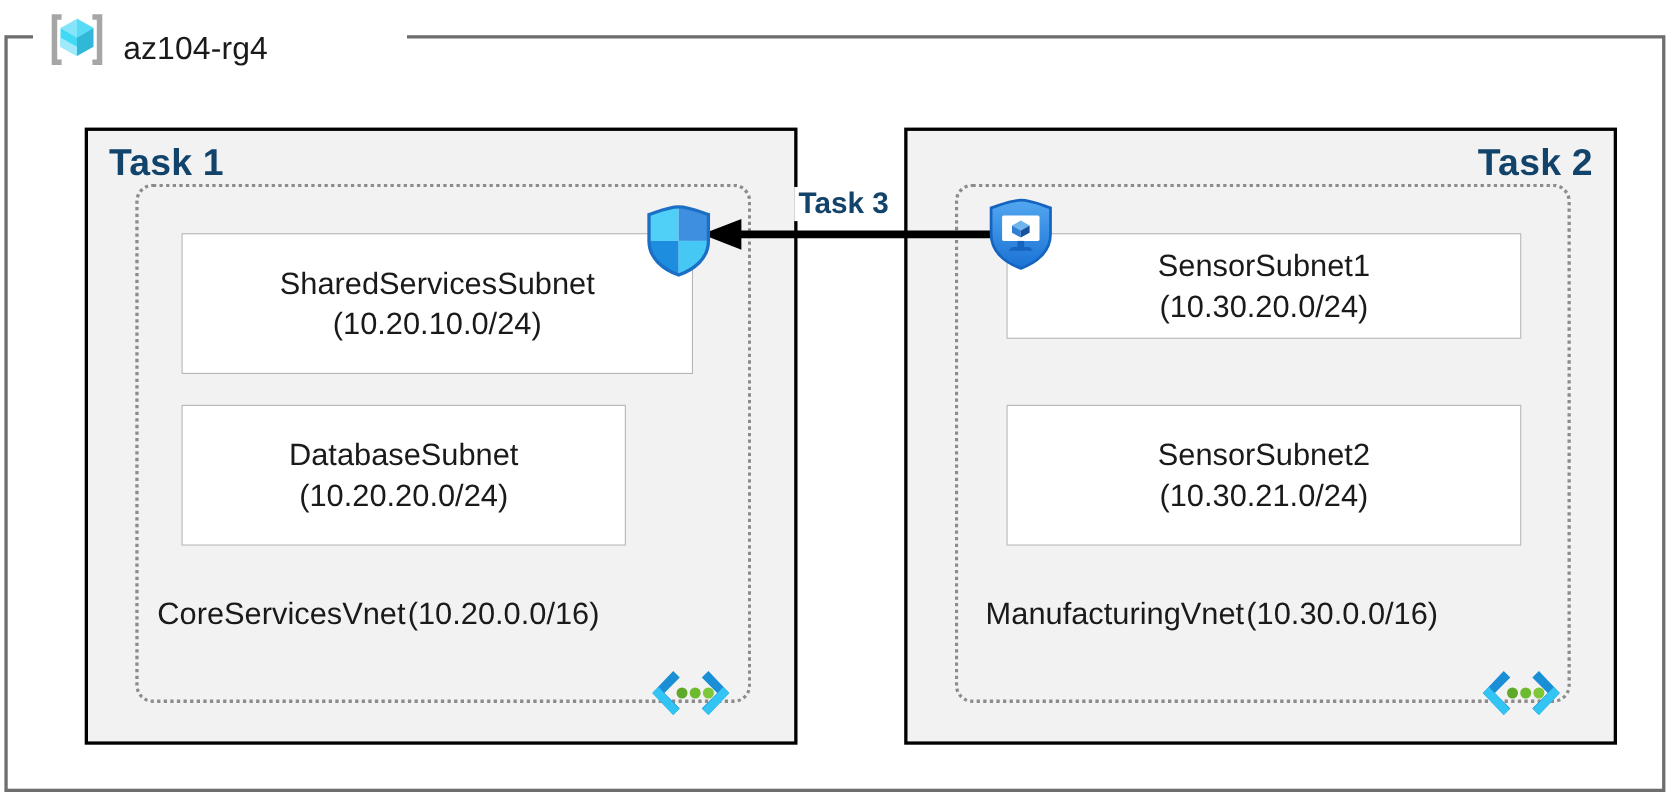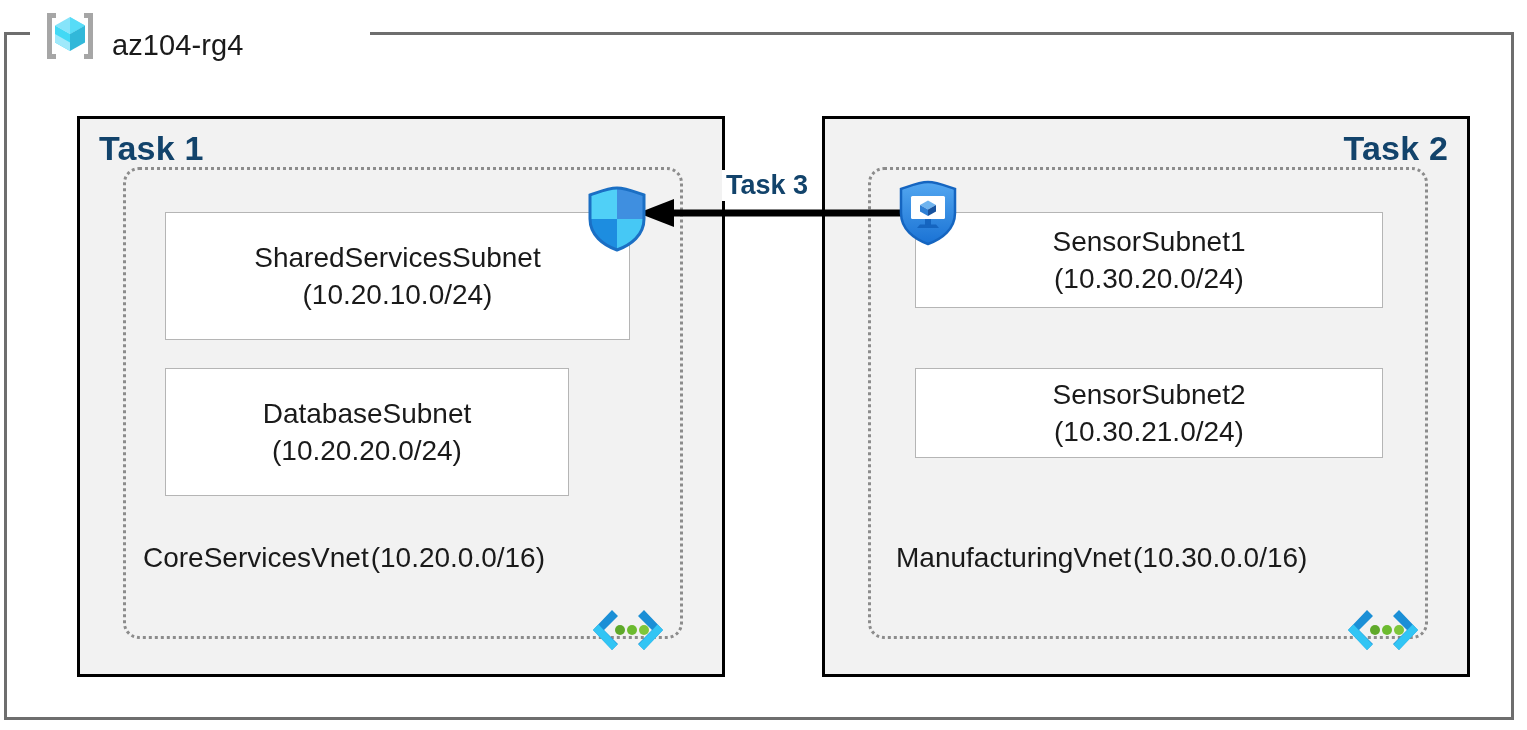--- a/index.html
+++ b/index.html
@@ -110,21 +110,21 @@
   .vnet-name, .vnet-cidr {
     font-size: 28px;
     color: #1a1a1a;
     line-height: 1.25;
     white-space: nowrap;
   }
 
   #subnet-1-1 { left: 165px;  top: 212px; width: 465px; height: 128px; }
   #subnet-1-2 { left: 165px;  top: 368px; width: 404px; height: 128px; }
   #subnet-2-1 { left: 915px;  top: 212px; width: 468px; height: 96px; }
-  #subnet-2-2 { left: 915px;  top: 368px; width: 468px; height: 90px; }
+  #subnet-2-2 { left: 915px;  top: 368px; width: 468px; height: 128px; }
 
   
   .vnet-caption {
     position: absolute;
     width: 520px;
     text-align: center;
     display: flex;
     align-items: flex-start;
     gap: 2px;
   }

